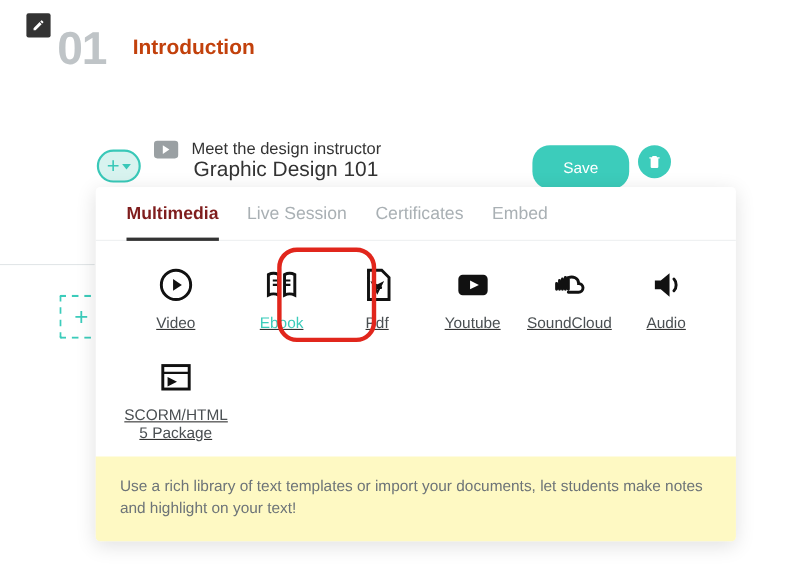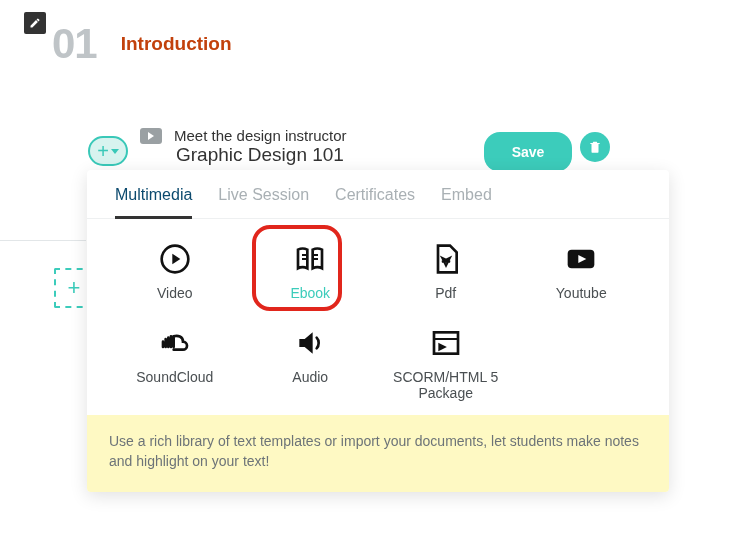--- a/index.html
+++ b/index.html
@@ -113,21 +113,20 @@
     top: 132px;
     left: 484px;
     width: 88px;
     height: 40px;
     background: #3cccbb;
     border: none;
     border-radius: 16px;
     color: #fff;
     font-size: 14px;
     cursor: pointer;
-    font-weight: bold;
   }
   .trash-btn {
     position: absolute;
     top: 132px;
     left: 580px;
     width: 30px;
     height: 30px;
     background: #3cccbb;
     border: none;
     border-radius: 50%;
@@ -173,30 +172,31 @@
     padding: 6px 28px 0 28px;
     border-bottom: 1px solid #eef0f1;
   }
   .tab {
     font-size: 16px;
     color: #a9b0b4;
     padding: 10px 0 12px 0;
     cursor:pointer;
   }
   .tab.active {
-    color: #0c4a6e;
-    font-weight:400;
+    color: #7f1d1d;
+    font-weight:700;
     border-bottom: 3px solid #333;
     margin-bottom:-1px;
   }
   .grid {
     display: grid;
-    grid-template-columns: repeat(4, 1fr);
+    grid-template-columns: repeat(6, 1fr);
     padding: 20px 20px 10px 20px;
     row-gap: 18px;
+    text-decoration: underline;
   }
   .opt {
     display:flex;
     flex-direction:column;
     align-items:center;
     justify-content:flex-start;
     gap:10px;
     cursor:pointer;
     text-align:center;
     padding: 4px 6px;

